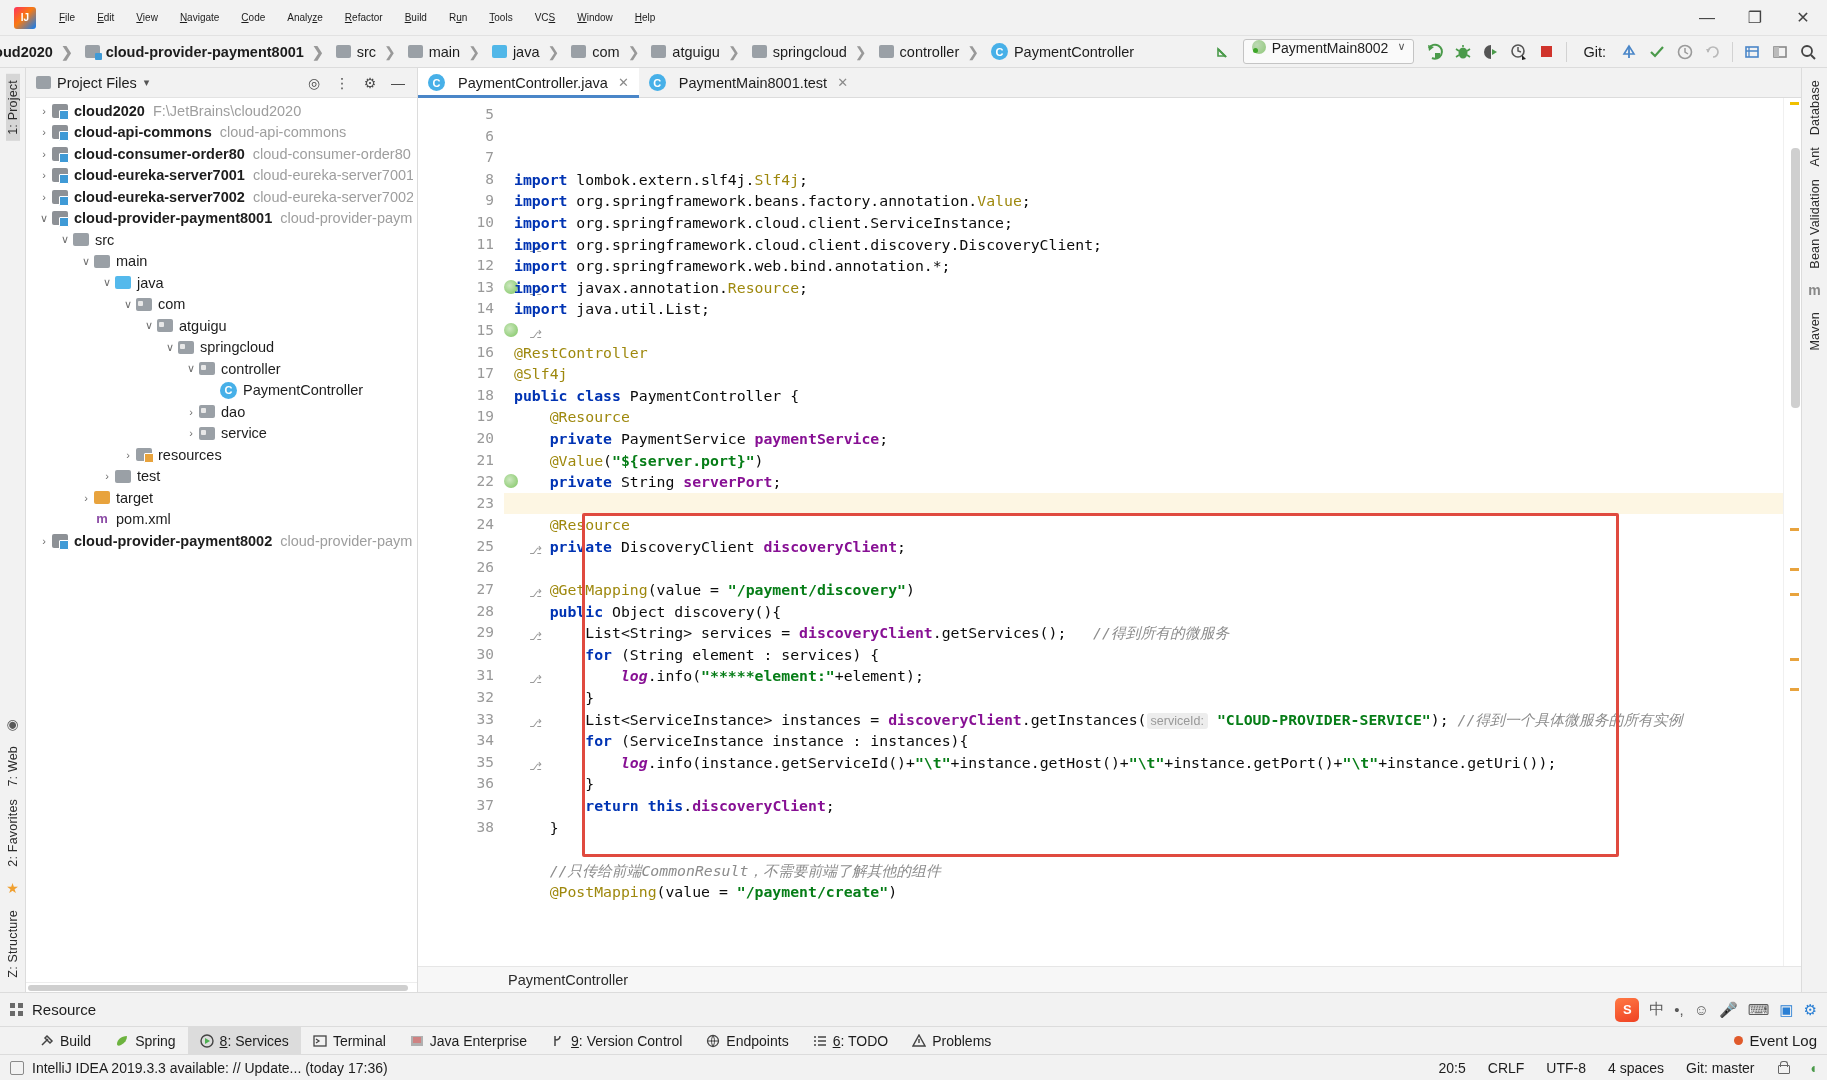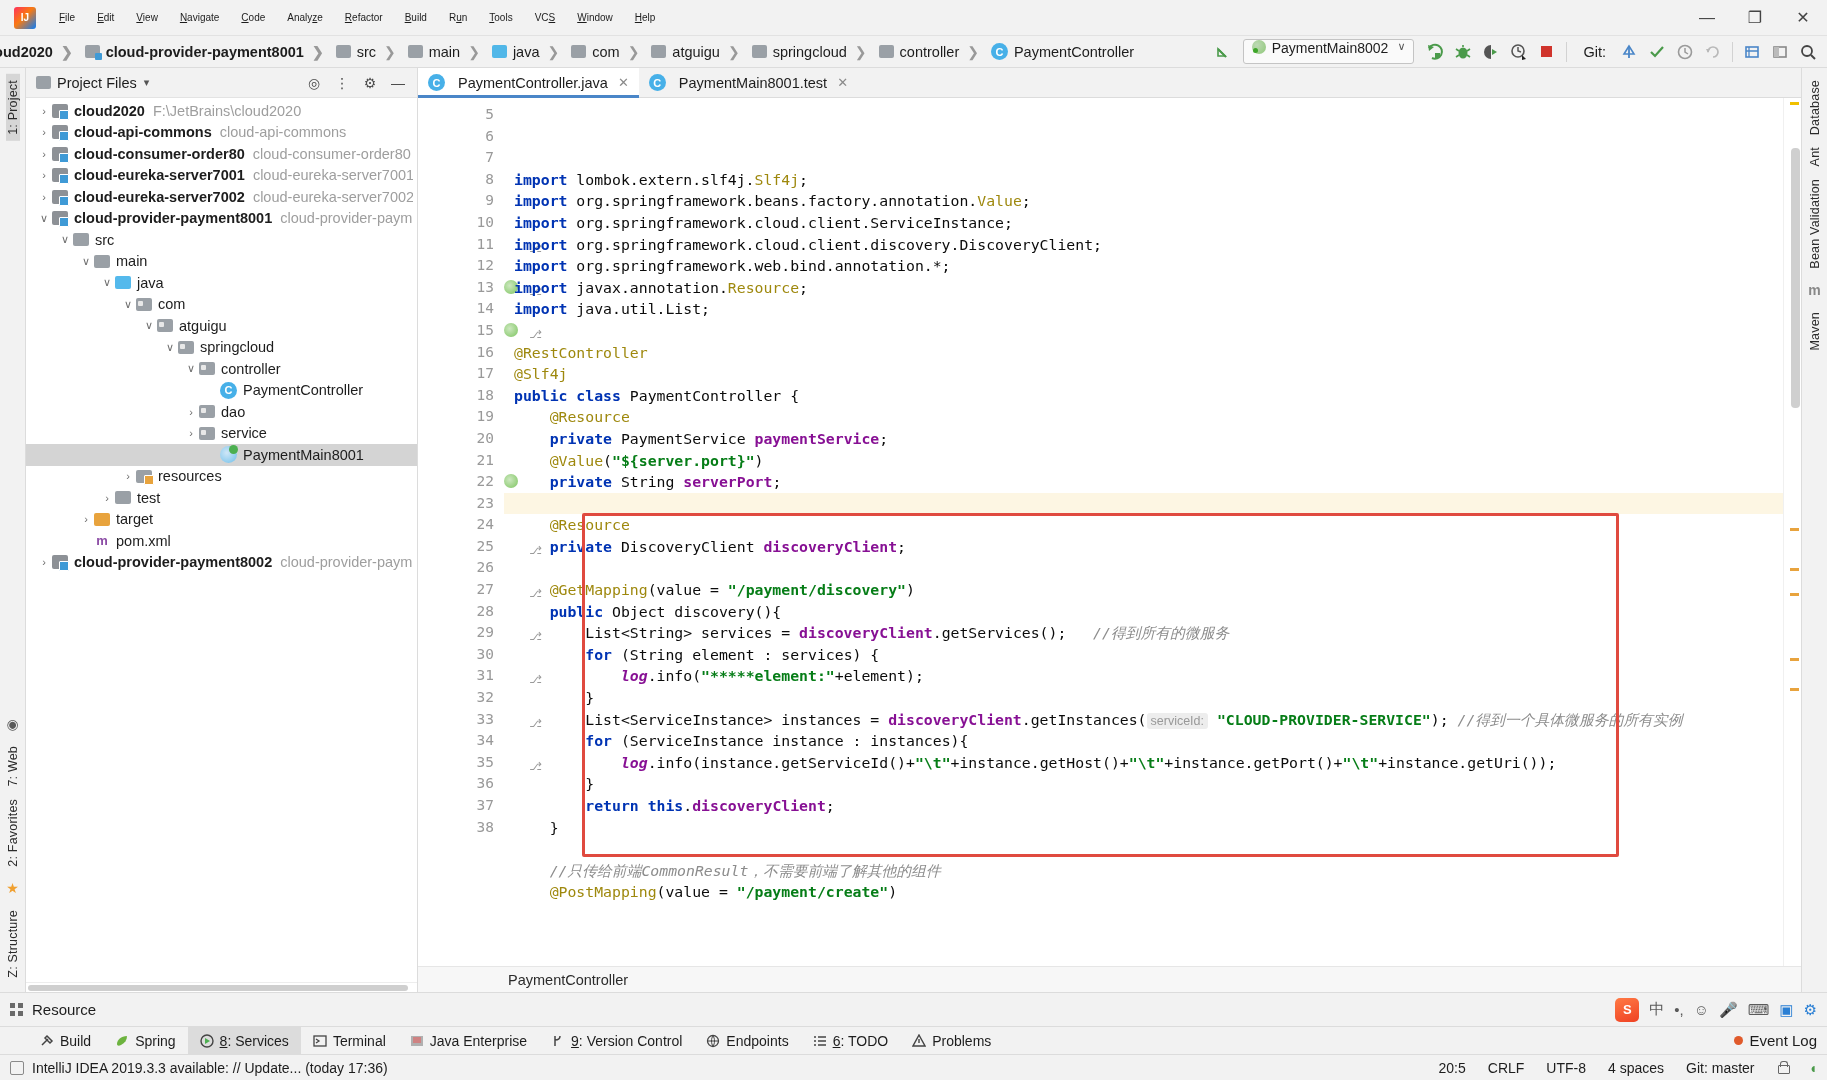--- a/index.html
+++ b/index.html
@@ -539,26 +539,20 @@
             <span style="display: inline-block; flex: 0 0 auto; width: 157px;"></span>
             <span class="arrow">›</span>
             <span class="fold pkg"></span>
             <span class="nm plain">dao</span>
           </div>
           <div class="row">
             <span style="display: inline-block; flex: 0 0 auto; width: 157px;"></span>
             <span class="arrow">›</span>
             <span class="fold pkg"></span>
             <span class="nm plain">service</span>
-          </div>
-          <div class="row sel">
-            <span style="display: inline-block; flex: 0 0 auto; width: 178px;"></span>
-            <span class="arrow none">›</span>
-            <span class="spr-ico"></span>
-            <span class="nm plain">PaymentMain8001</span>
           </div>
           <div class="row">
             <span style="display: inline-block; flex: 0 0 auto; width: 94px;"></span>
             <span class="arrow">›</span>
             <span class="fold res"></span>
             <span class="nm plain">resources</span>
           </div>
           <div class="row">
             <span style="display: inline-block; flex: 0 0 auto; width: 73px;"></span>
             <span class="arrow">›</span>

